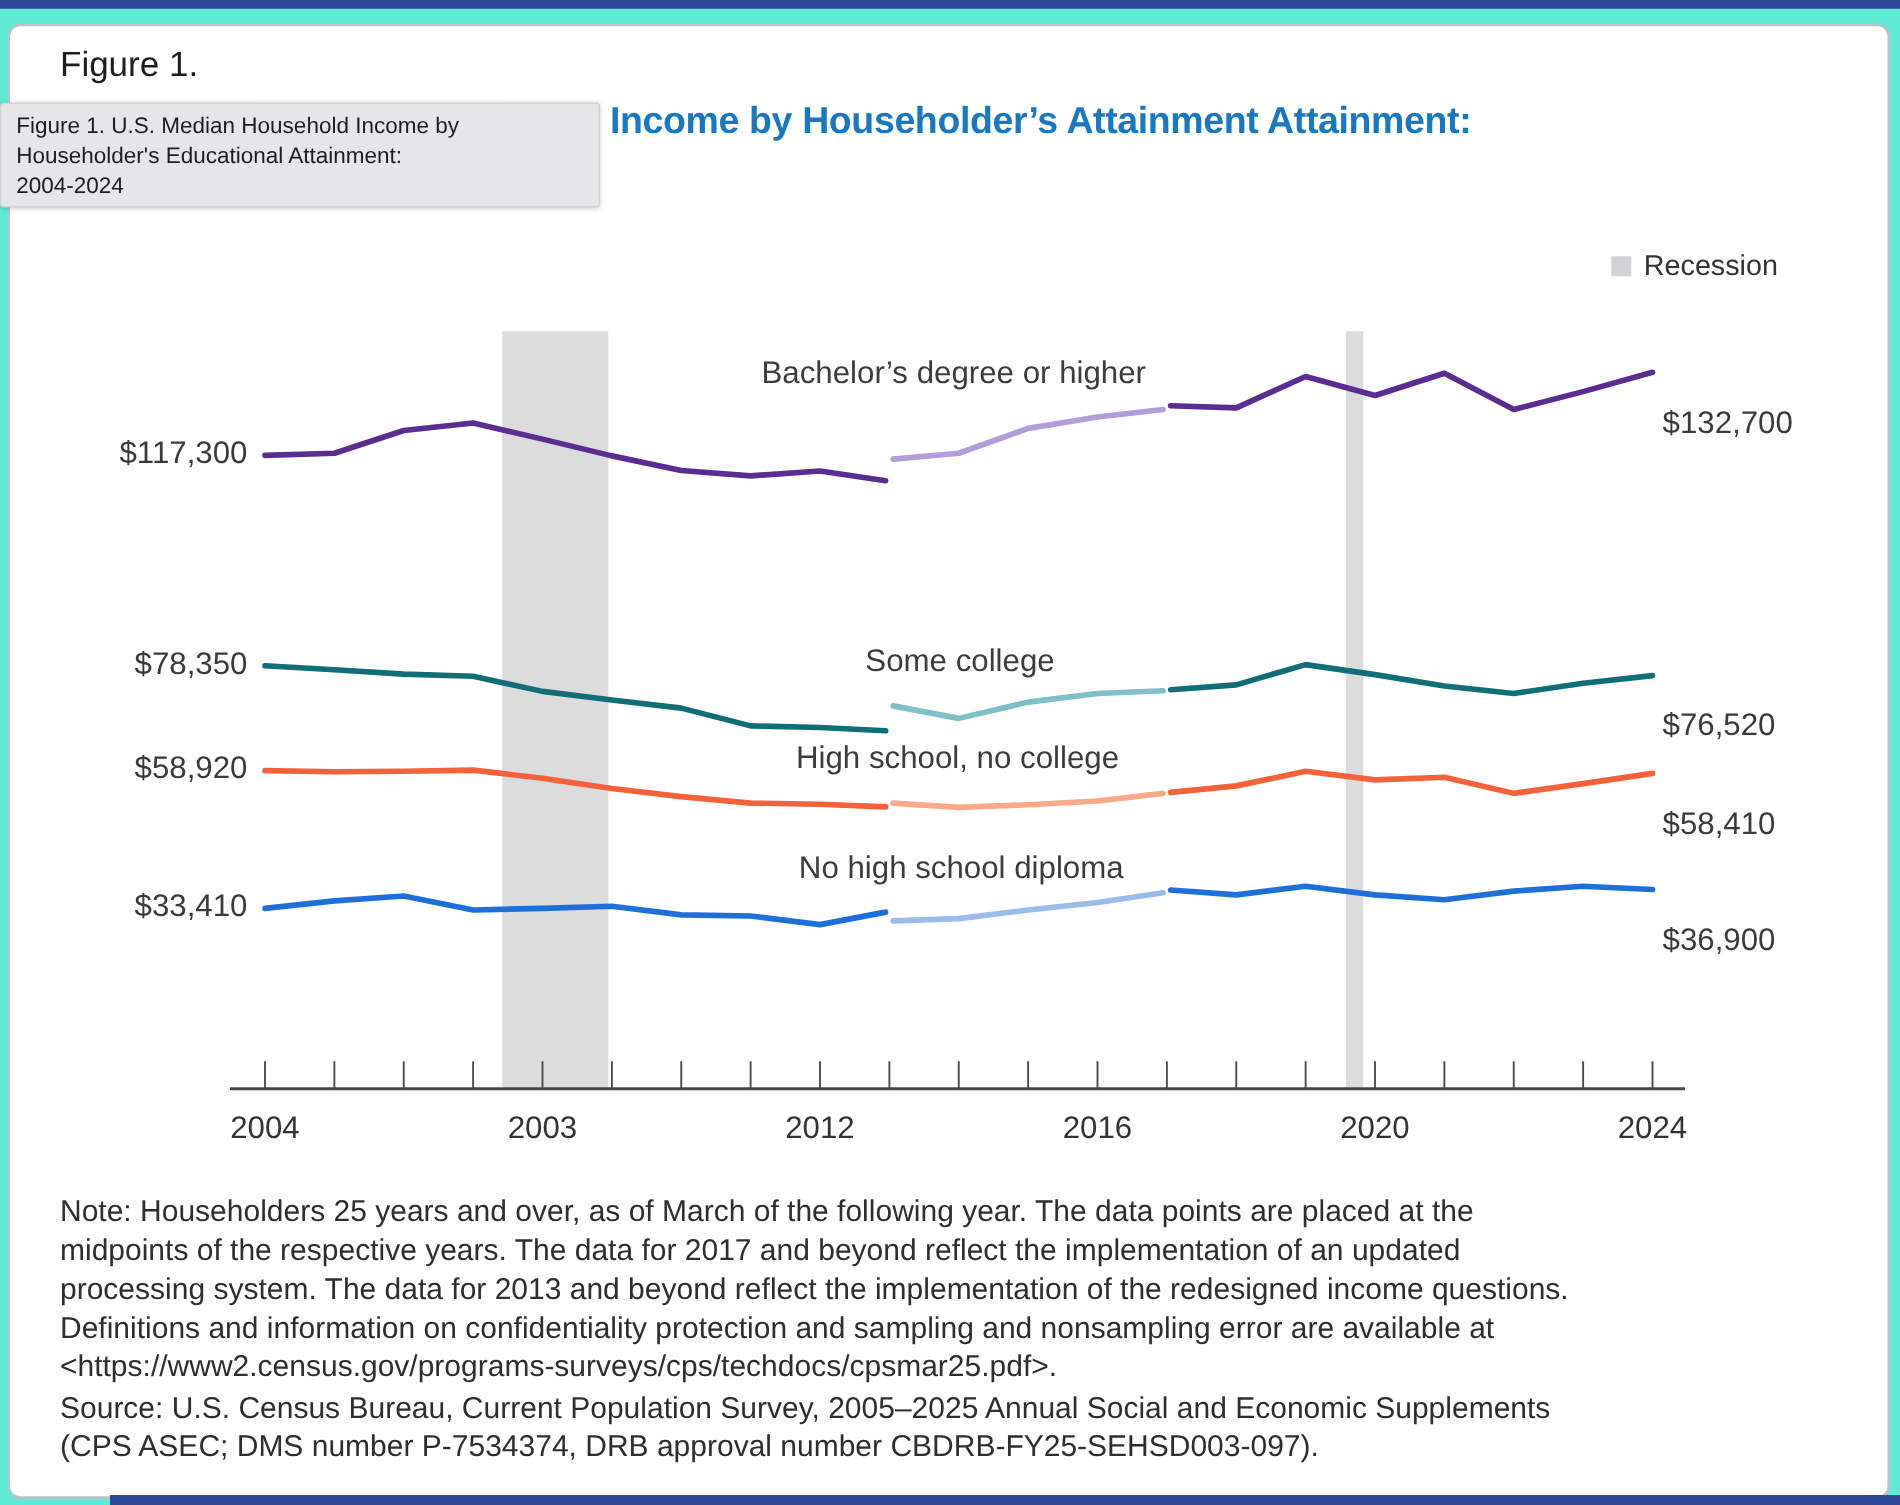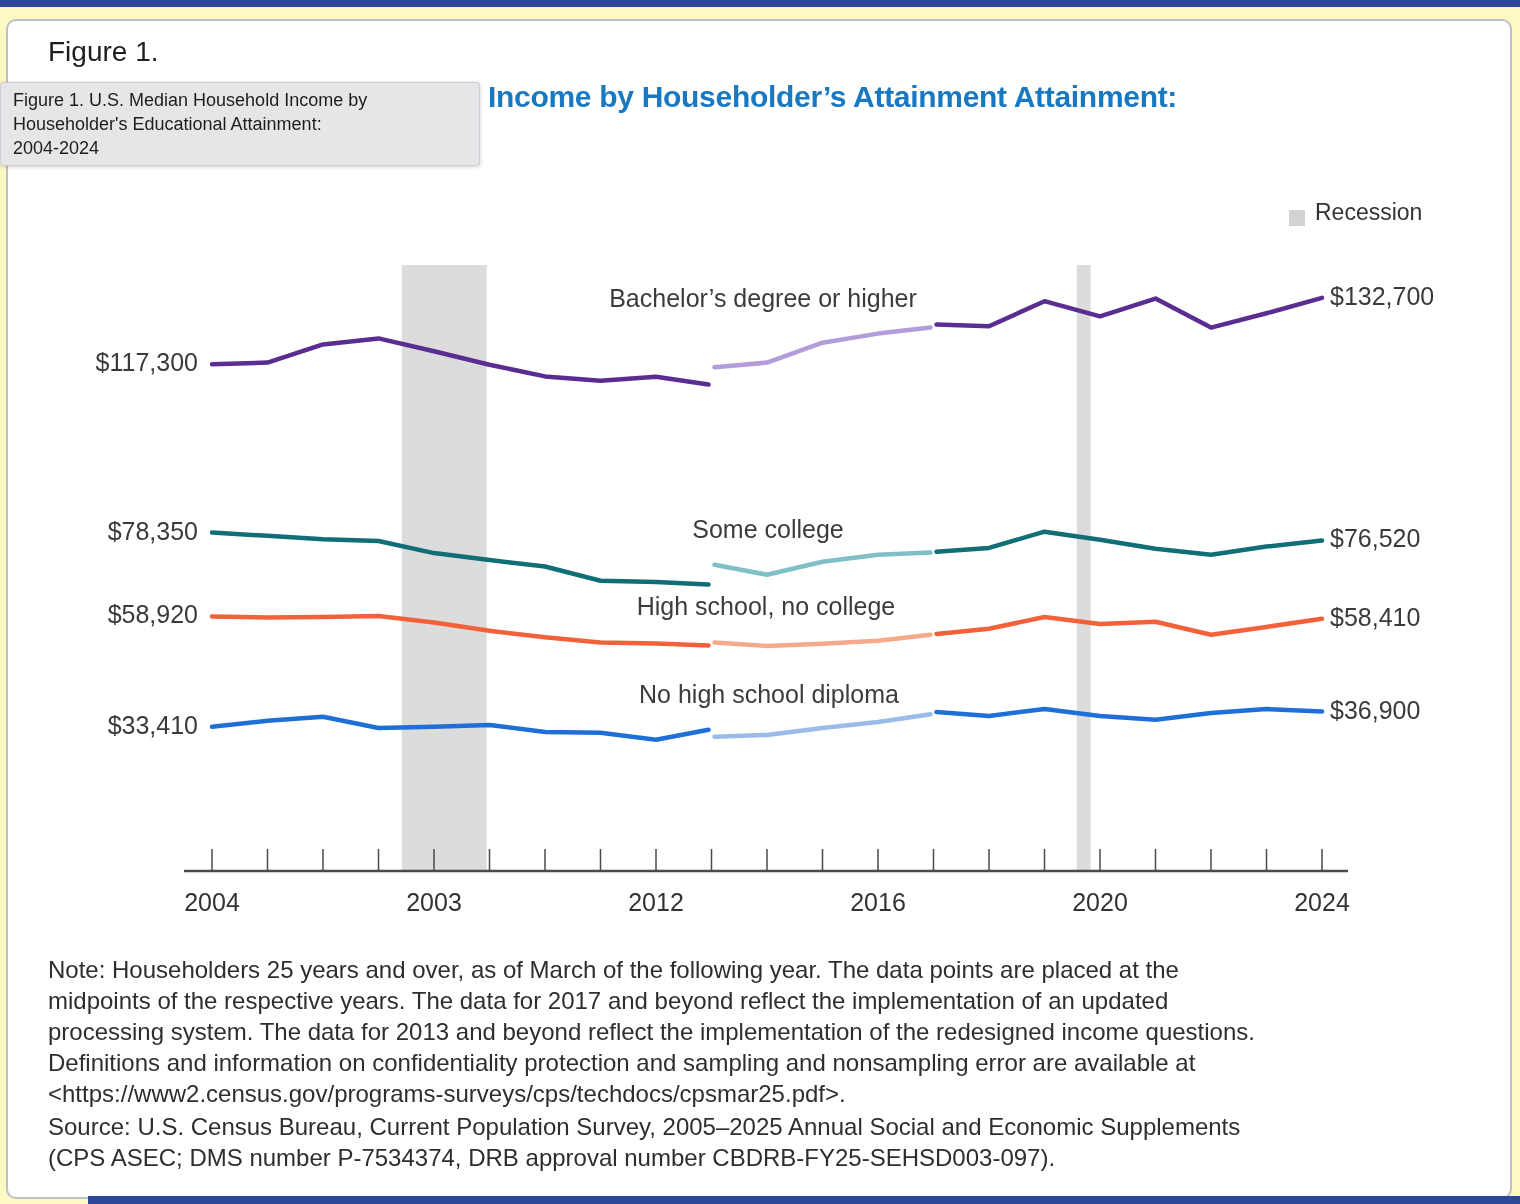--- a/index.html
+++ b/index.html
@@ -1,37 +1,37 @@
 <!DOCTYPE html>
 <html><head>
 <meta charset="utf-8">
 <style>
   html,body{margin:0;padding:0;background:#fff;}
-  #page{position:relative;width:1520px;height:1204px;background:#fef9c3;overflow:hidden;
+  #page{position:relative;width:1520px;height:1204px;background:#5eead4;overflow:hidden;
         font-family:"Liberation Sans","DejaVu Sans",sans-serif;color:#222;}
   .topbar{position:absolute;left:0;top:0;width:1520px;height:7px;background:#2c4796;}
   .bottombar{position:absolute;left:88px;top:1196px;width:1432px;height:8px;background:#2c4796;z-index:6;}
   .card{position:absolute;left:6px;top:19px;width:1502px;height:1176px;background:#fff;
         border:2px solid #bcc0c8;border-radius:10px;}
   .figure-label{position:absolute;left:48px;top:36px;font-size:28px;font-weight:500;color:#1e1e1e;}
   .title-blue{position:absolute;left:488px;top:80px;font-size:30px;font-weight:700;color:#1878c2;
               letter-spacing:-0.3px;white-space:nowrap;z-index:2;}
   .subtitle{position:absolute;left:48px;top:161px;font-size:26px;color:#3c3c3c;z-index:1;}
   .tooltip{position:absolute;left:0;top:82px;width:454px;min-height:70px;background:#e6e6e8;
            border:1px solid #cdced2;border-radius:3px;box-shadow:0 1px 4px rgba(0,0,0,0.18);
            padding:5px 12px;font-size:18px;line-height:24px;color:#1d1d1f;
            white-space:pre-line;z-index:10;}
-  .legend{position:absolute;left:1289px;top:199px;display:flex;align-items:flex-end;z-index:1;}
+  .legend{position:absolute;left:1289px;top:199px;display:flex;align-items:center;z-index:1;}
   .legend-swatch{width:16px;height:16px;background:#d3d3d5;margin-right:10px;}
   .legend-label{font-size:23px;color:#333;}
   #chart-svg{position:absolute;left:0;top:0;width:1520px;height:960px;pointer-events:none;}
   #chart-labels{position:absolute;left:0;top:0;width:1520px;height:960px;}
   .vlabel{position:absolute;font-size:25px;color:#3a3a3a;white-space:nowrap;}
   .vlabel.left{left:40px;width:158px;text-align:right;}
-  .vlabel.right{left:1330px;}
+  .vlabel.right{left:1330px;margin-top:42px;}
   .xlabel{position:absolute;width:120px;text-align:center;font-size:25px;color:#333;}
   .slabel{position:absolute;transform:translateX(-50%);font-size:25px;color:#3c3c3c;white-space:nowrap;}
   #slabel-bachelor{left:763px;top:284px;}
   #slabel-somecollege{left:768px;top:515px;}
   #slabel-hs{left:766px;top:592px;}
   #slabel-nohs{left:769px;top:680px;}
   .note{position:absolute;left:48px;top:954px;width:1460px;font-size:24px;line-height:31px;
         color:#2e2e2e;white-space:pre-line;}
   .source{position:absolute;left:48px;top:1111px;width:1460px;font-size:24px;line-height:31px;
         color:#2e2e2e;white-space:pre-line;}

